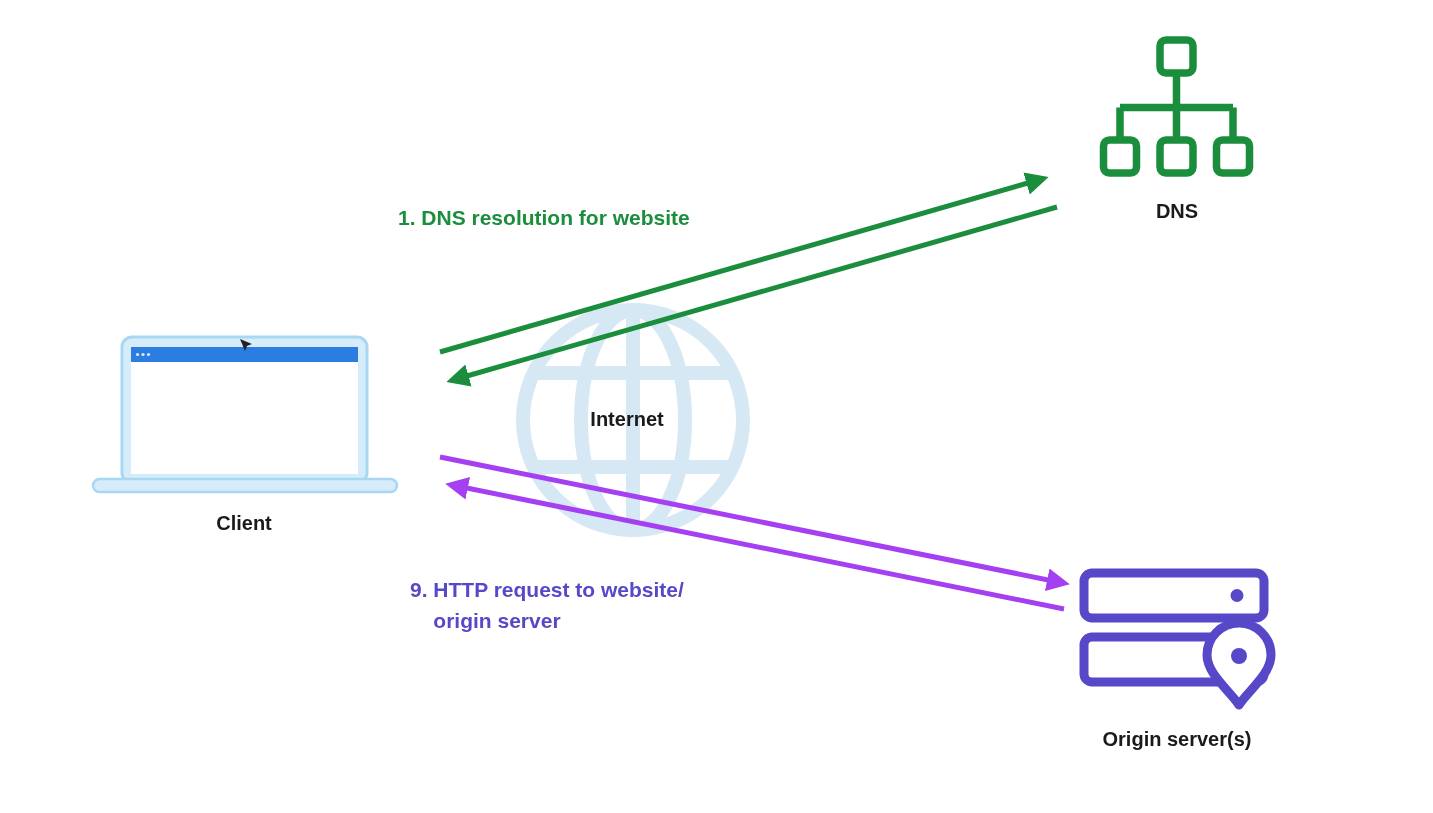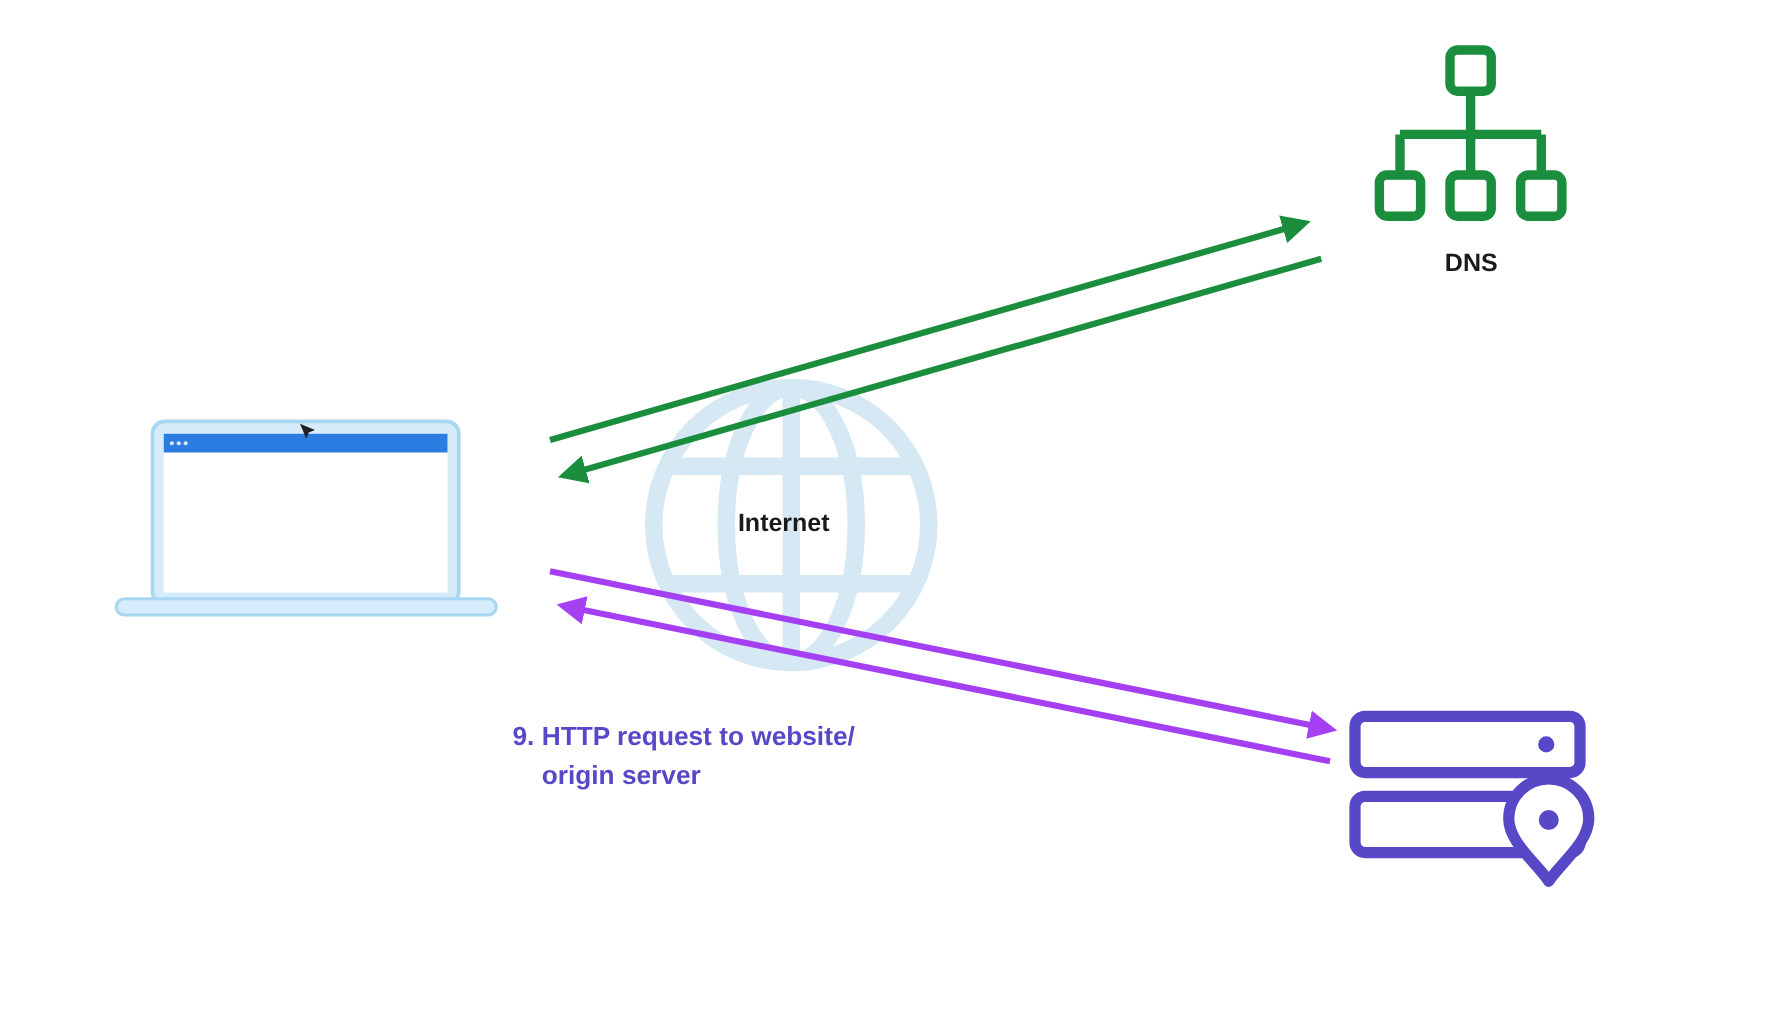--- a/index.html
+++ b/index.html
@@ -103,19 +103,22 @@
 
     <g class="server">
       <rect x="1084" y="573" width="180" height="45" rx="8"></rect>
       <circle class="dot" cx="1237" cy="595.5" r="6.5"></circle>
       <rect x="1084" y="637" width="180" height="45" rx="8"></rect>
       <path class="pin" d="M1239 705 C1230 691 1207 674 1207 655 a32 32 0 1 1 64 0 c0 19 -23 36 -32 50 z"></path>
       <circle class="dot" cx="1239" cy="656" r="8"></circle>
     </g>
   </svg>
 
+  <div class="label entity client-label">Client</div>
   <div class="label entity internet-label">Internet</div>
   <div class="label entity dns-label">DNS</div>
+  <div class="label entity origin-label">Origin server(s)</div>
 
+  <div class="label step step1">1. DNS resolution for website</div>
   <div class="label step step2">9. HTTP request to website/
     origin server</div>
 
 </div>
 
 </body></html>

